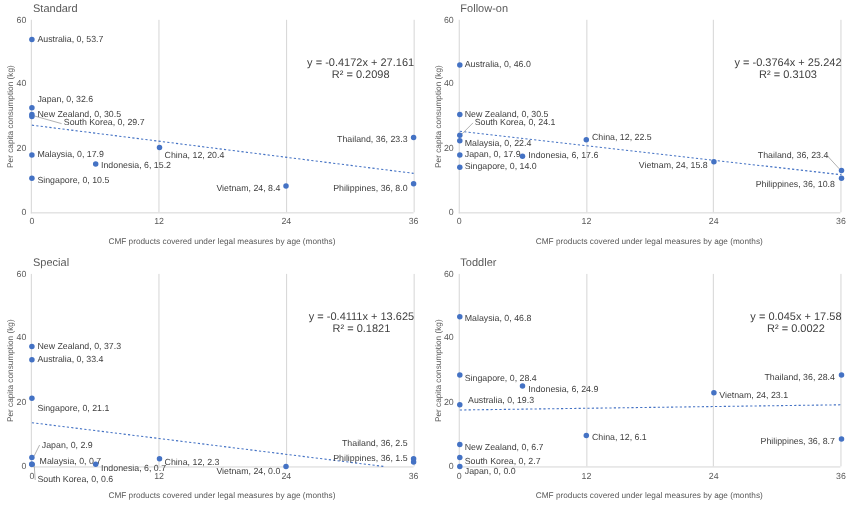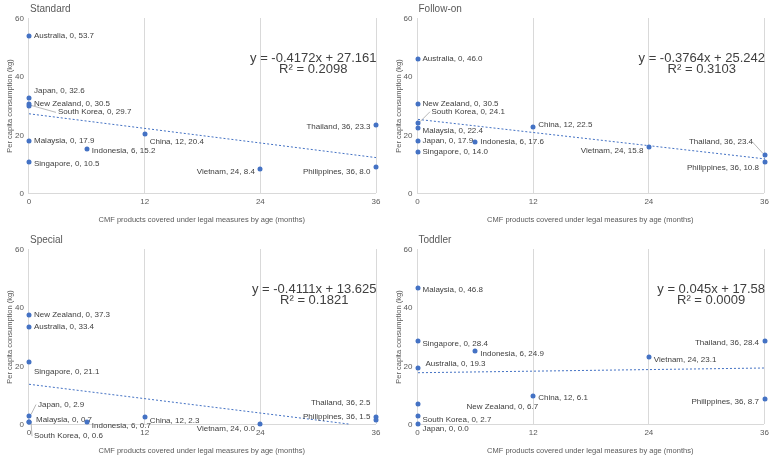--- a/index.html
+++ b/index.html
@@ -3,21 +3,21 @@
 <meta charset="utf-8">
 <style>
   html,body{margin:0;padding:0;background:#fff;}
   body{width:777px;height:462px;overflow:hidden;font-family:"Liberation Sans",sans-serif;}
   .grid{display:grid;grid-template-columns:1fr 1fr;grid-template-rows:231px 231px;width:777px;height:462px;}
   .chart{position:relative;background:#fff;padding-left:43px;}
   .chart-title{position:absolute;left:30px;top:3px;font-size:10px;color:#595959;}
   .plot{position:absolute;left:28px;right:13px;top:18px;bottom:37px;border-left:1px solid #d9d9d9;border-bottom:1px solid #d9d9d9;}
   .y-title{position:absolute;left:9px;top:106px;transform:translate(-50%,-50%) rotate(-90deg);white-space:nowrap;font-size:7.5px;color:#595959;}
   .x-title{position:absolute;left:28px;right:13px;bottom:7px;text-align:center;font-size:7.5px;color:#595959;}
-  .equation{position:absolute;top:52px;right:12px;text-align:center;font-size:13px;line-height:11px;color:#404040;}
+  .equation{position:absolute;top:52px;right:12px;text-align:center;font-size:10px;line-height:11px;color:#404040;}
   .gridline{position:absolute;top:0;bottom:0;width:1px;background:#d9d9d9;}
   .pt{position:absolute;width:5px;height:5px;border-radius:50%;background:#4472c4;transform:translate(-50%,-50%);}
   .lbl{position:absolute;font-size:8px;line-height:9px;white-space:nowrap;color:#404040;}
   .xtick{position:absolute;top:calc(100% + 4px);transform:translateX(-50%);font-size:8px;color:#595959;}
   .ytick{position:absolute;right:calc(100% + 5px);transform:translateY(-50%);font-size:8px;color:#595959;}
   svg.overlay{position:absolute;left:0;top:0;overflow:visible;}
 </style>
 </head>
 <body>
 
@@ -192,34 +192,34 @@
         </svg>
         <div class="pt" style="left: 0px; top: 38.5px;"></div>
         <span class="lbl" style="left: 5px; top: 35.5px;">Malaysia, 0, 46.8</span>
         <div class="pt" style="left: 0px; top: 92.1667px;"></div>
         <span class="lbl" style="left: 5px; top: 90.1667px;">Singapore, 0, 28.4</span>
         <div class="pt" style="left: 57.8333px; top: 102.375px;"></div>
         <span class="lbl" style="left: 62.8333px; top: 100.375px;">Indonesia, 6, 24.9</span>
         <div class="pt" style="left: 0px; top: 118.708px;"></div>
         <span class="lbl" style="left: 8px; top: 109.708px;">Australia, 0, 19.3</span>
         <div class="pt" style="left: 0px; top: 155.458px;"></div>
-        <span class="lbl" style="left: 5px; top: 153.458px; margin-left: 44px;">New Zealand, 0, 6.7</span>
+        <span class="lbl" style="left: 5px; top: 153.458px;">New Zealand, 0, 6.7</span>
         <div class="pt" style="left: 0px; top: 167.125px;"></div>
         <span class="lbl" style="left: 5px; top: 166.125px;">South Korea, 0, 2.7</span>
         <div class="pt" style="left: 0px; top: 175px;"></div>
         <span class="lbl" style="left: 5px; top: 175px;">Japan, 0, 0.0</span>
         <div class="pt" style="left: 115.667px; top: 147px;"></div>
         <span class="lbl" style="left: 120.667px; top: 144px;">China, 12, 6.1</span>
         <div class="pt" style="left: 231.333px; top: 107.625px;"></div>
         <span class="lbl" style="left: 236.333px; top: 105.625px;">Vietnam, 24, 23.1</span>
         <div class="pt" style="left: 347px; top: 92.1667px;"></div>
         <span class="lbl" style="right: 5px; top: 89.1667px;">Thailand, 36, 28.4</span>
         <div class="pt" style="left: 347px; top: 149.625px;"></div>
         <span class="lbl" style="right: 5px; top: 147.625px;">Philippines, 36, 8.7</span>
       </div>
     <div class="equation">
       <div>y = 0.045x + 17.58</div>
-      <div>R² = 0.0009</div>
+      <div>R² = 0.0022</div>
     </div>
     <div class="x-title">CMF products covered under legal measures by age (months)</div>
   </div>
 
 </div>
 
 </body></html>

